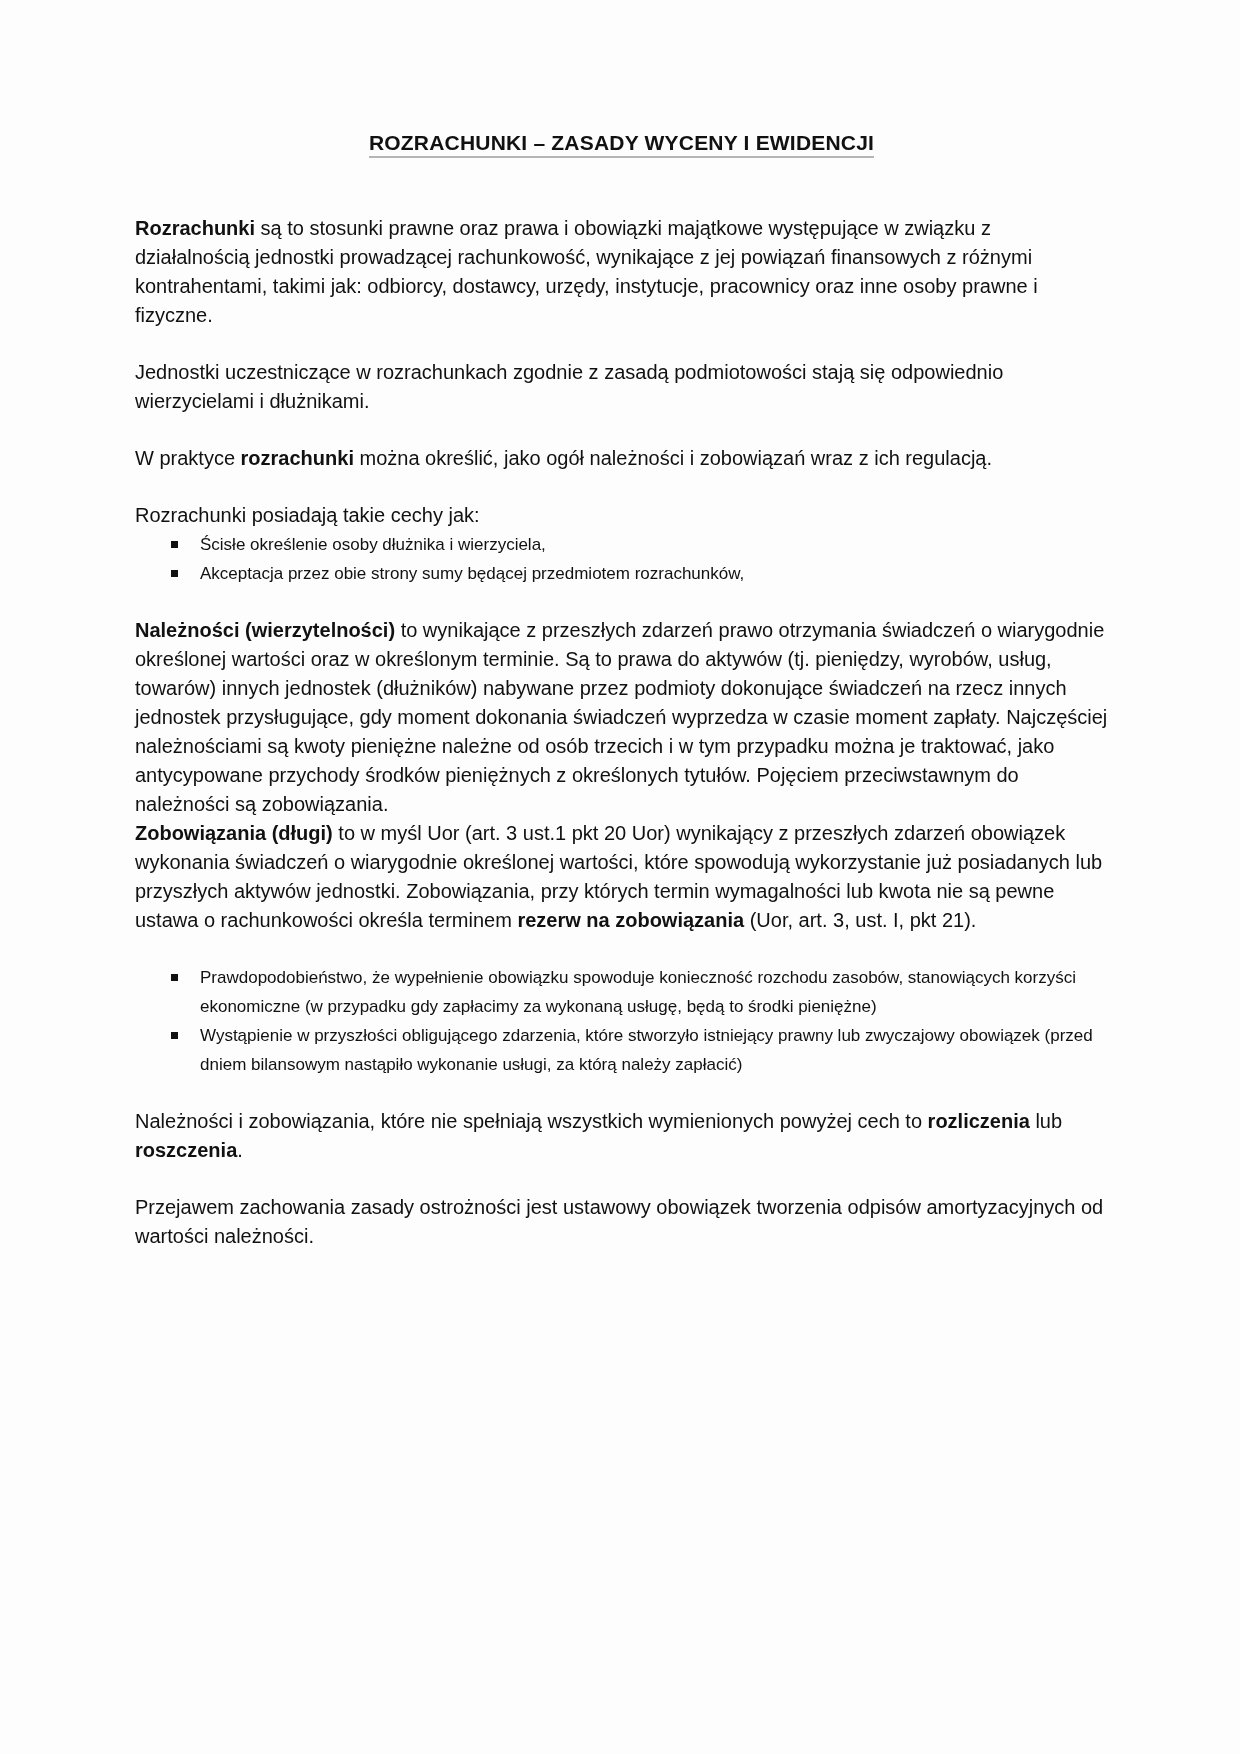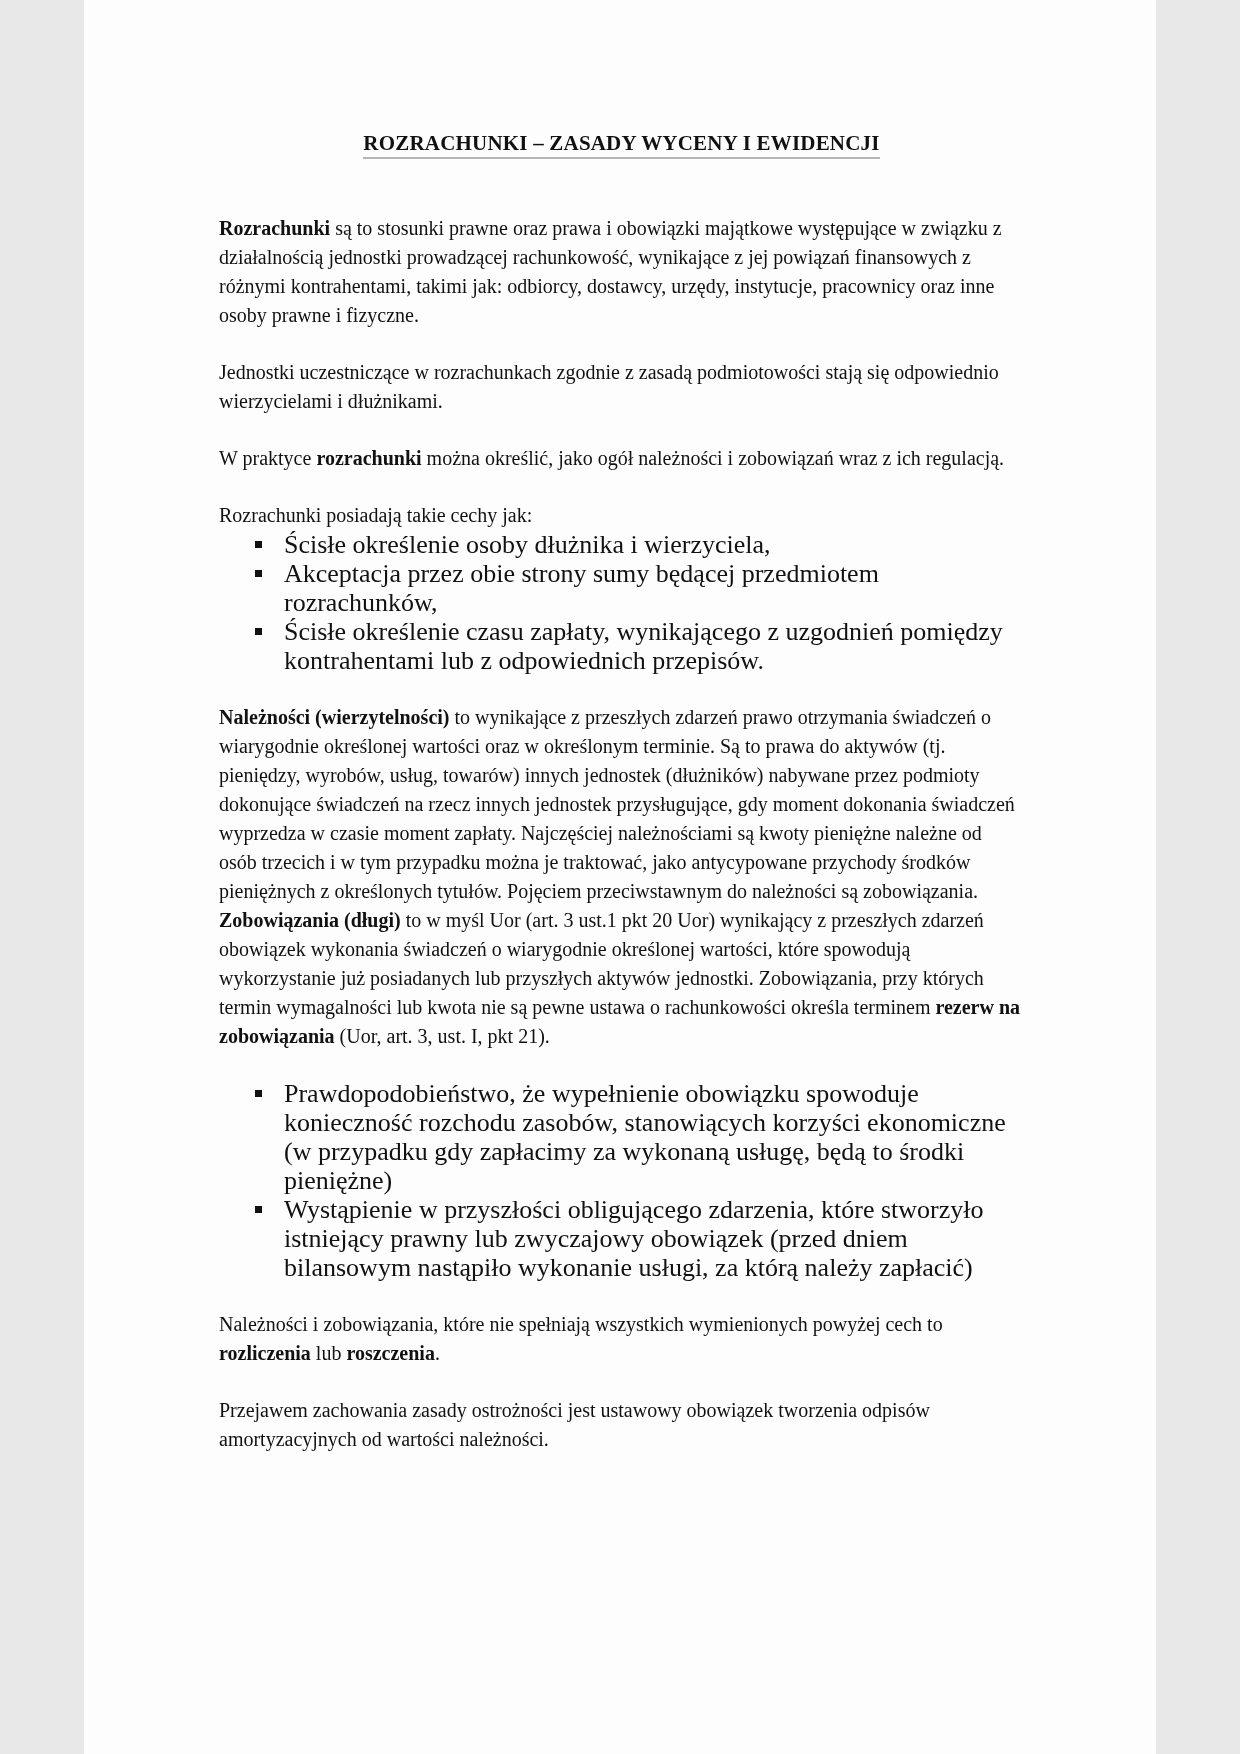--- a/index.html
+++ b/index.html
@@ -2,27 +2,27 @@
 <html lang="pl"><head>
 <meta charset="utf-8">
 <style>
   html, body {
     margin: 0;
     padding: 0;
     background: #e8e8e8;
   }
   .page {
     position: relative;
-    width: 1072px;
+    width: 1240px;
     height: 1754px;
     margin: 0 auto;
     background: #fdfdfd;
     box-sizing: border-box;
     padding: 128px 132px 0 135px;
-    font-family: Liberation Serif, serif;
+    font-family: Liberation Sans, sans-serif;
     color: #111111;
     overflow: hidden;
   }
   .title {
     margin: 0 0 56px 0;
     text-align: center;
     font-size: 21px;
     font-weight: bold;
     line-height: 30px;
     letter-spacing: 0.2px;
@@ -40,21 +40,21 @@
   .para.tight-bottom {
     margin-bottom: 0;
   }
   .bold {
     font-weight: bold;
   }
   ul.bullets {
     list-style: none;
     margin: 0 0 28px 0;
     padding: 0;
-    font-size: 26px;
+    font-size: 17px;
     line-height: 29px;
   }
   ul.bullets li {
     position: relative;
     padding-left: 65px;
     max-width: 973px;
     box-sizing: border-box;
   }
   ul.bullets .bullet {
     position: absolute;
@@ -73,21 +73,20 @@
     <span class="title-underline">ROZRACHUNKI – ZASADY WYCENY I EWIDENCJI</span>
   </h1>
   <main>
       <p class="para"><span class="bold">Rozrachunki</span><span> są to stosunki prawne oraz prawa i obowiązki majątkowe występujące w związku z działalnością jednostki prowadzącej rachunkowość, wynikające z jej powiązań finansowych z różnymi kontrahentami, takimi jak: odbiorcy, dostawcy, urzędy, instytucje, pracownicy oraz inne osoby prawne i fizyczne.</span></p>
       <p class="para"><span>Jednostki uczestniczące w rozrachunkach zgodnie z zasadą podmiotowości stają się odpowiednio wierzycielami i dłużnikami.</span></p>
       <p class="para"><span>W praktyce </span><span class="bold">rozrachunki</span><span> można określić, jako ogół należności i zobowiązań wraz z ich regulacją.</span></p>
       <p class="para tight-bottom"><span>Rozrachunki posiadają takie cechy jak:</span></p>
       <ul class="bullets">
         <li><span class="bullet"></span><span><span>Ścisłe określenie osoby dłużnika i wierzyciela,</span></span></li>
         <li><span class="bullet"></span><span><span>Akceptacja przez obie strony sumy będącej przedmiotem rozrachunków,</span></span></li>
-        <li><span class="bullet"></span><span><span>Ścisłe określenie czasu zapłaty, wynikającego z uzgodnień pomiędzy kontrahentami lub z odpowiednich przepisów.</span></span></li>
       </ul>
       <p class="para"><span class="bold">Należności (wierzytelności)</span><span> to wynikające z przeszłych zdarzeń prawo otrzymania świadczeń o wiarygodnie określonej wartości oraz w określonym terminie.  Są to prawa do aktywów (tj. pieniędzy, wyrobów, usług, towarów) innych jednostek (dłużników) nabywane przez podmioty dokonujące świadczeń na rzecz innych jednostek przysługujące, gdy moment dokonania świadczeń wyprzedza w czasie moment zapłaty. Najczęściej należnościami są kwoty pieniężne należne od osób trzecich i w tym przypadku można je traktować, jako antycypowane przychody środków pieniężnych z określonych tytułów. Pojęciem przeciwstawnym do należności są zobowiązania.</span><br><span class="bold">Zobowiązania (długi)</span><span> to w myśl Uor (art. 3 ust.1 pkt 20 Uor) wynikający z przeszłych zdarzeń obowiązek wykonania świadczeń o wiarygodnie określonej wartości, które spowodują wykorzystanie już posiadanych lub przyszłych aktywów jednostki. Zobowiązania, przy których termin wymagalności lub kwota nie są pewne ustawa o rachunkowości określa terminem </span><span class="bold">rezerw na zobowiązania</span><span> (Uor, art. 3, ust. I, pkt 21).</span></p>
       <ul class="bullets">
         <li><span class="bullet"></span><span><span>Prawdopodobieństwo, że wypełnienie obowiązku spowoduje konieczność rozchodu zasobów, stanowiących korzyści ekonomiczne (w przypadku gdy zapłacimy za wykonaną usługę, będą to środki pieniężne)</span></span></li>
         <li><span class="bullet"></span><span><span>Wystąpienie w przyszłości obligującego zdarzenia, które stworzyło istniejący prawny lub zwyczajowy obowiązek (przed dniem bilansowym nastąpiło wykonanie usługi, za którą należy zapłacić)</span></span></li>
       </ul>
       <p class="para"><span>Należności i zobowiązania, które nie spełniają wszystkich wymienionych powyżej cech to </span><span class="bold">rozliczenia</span><span> lub </span><span class="bold">roszczenia</span><span>.</span></p>
       <p class="para"><span>Przejawem zachowania zasady ostrożności jest ustawowy obowiązek tworzenia odpisów amortyzacyjnych od wartości należności.</span></p>
     </main>
 </div>

